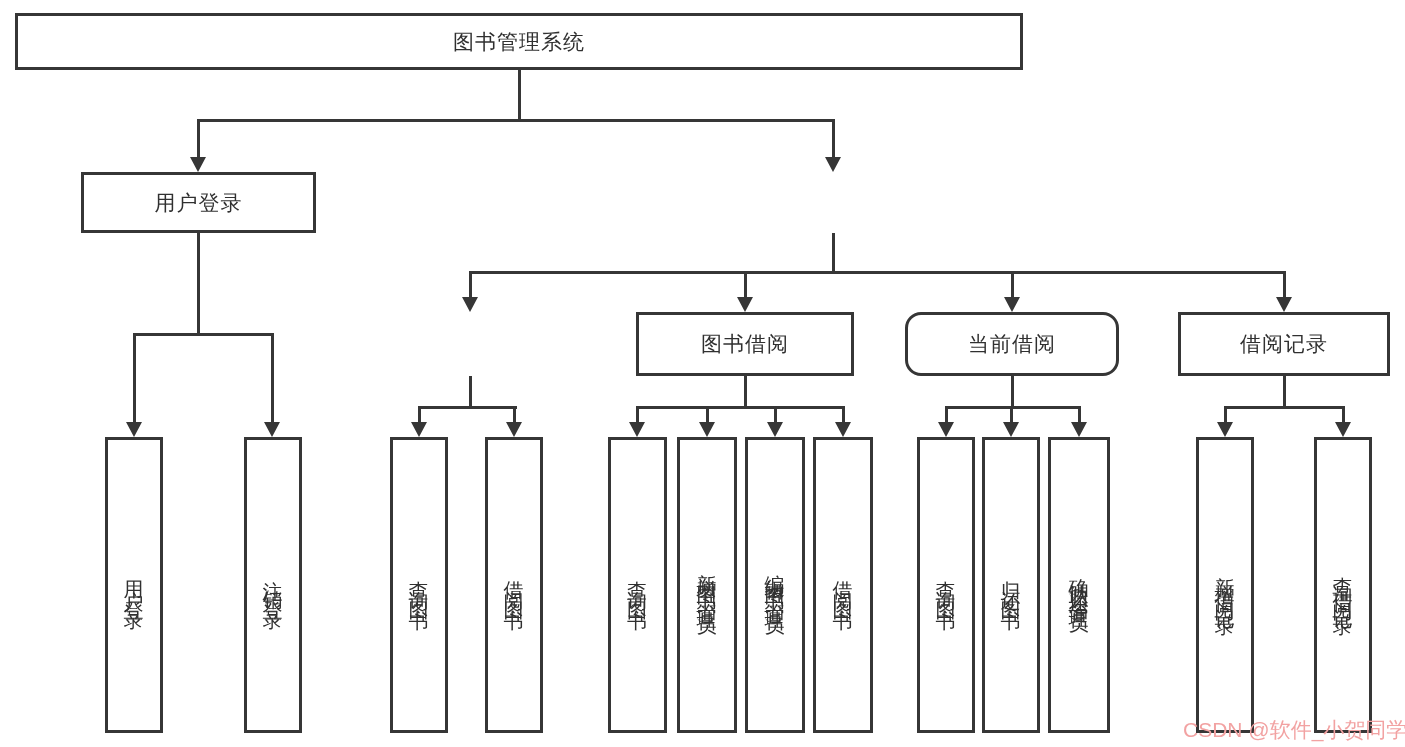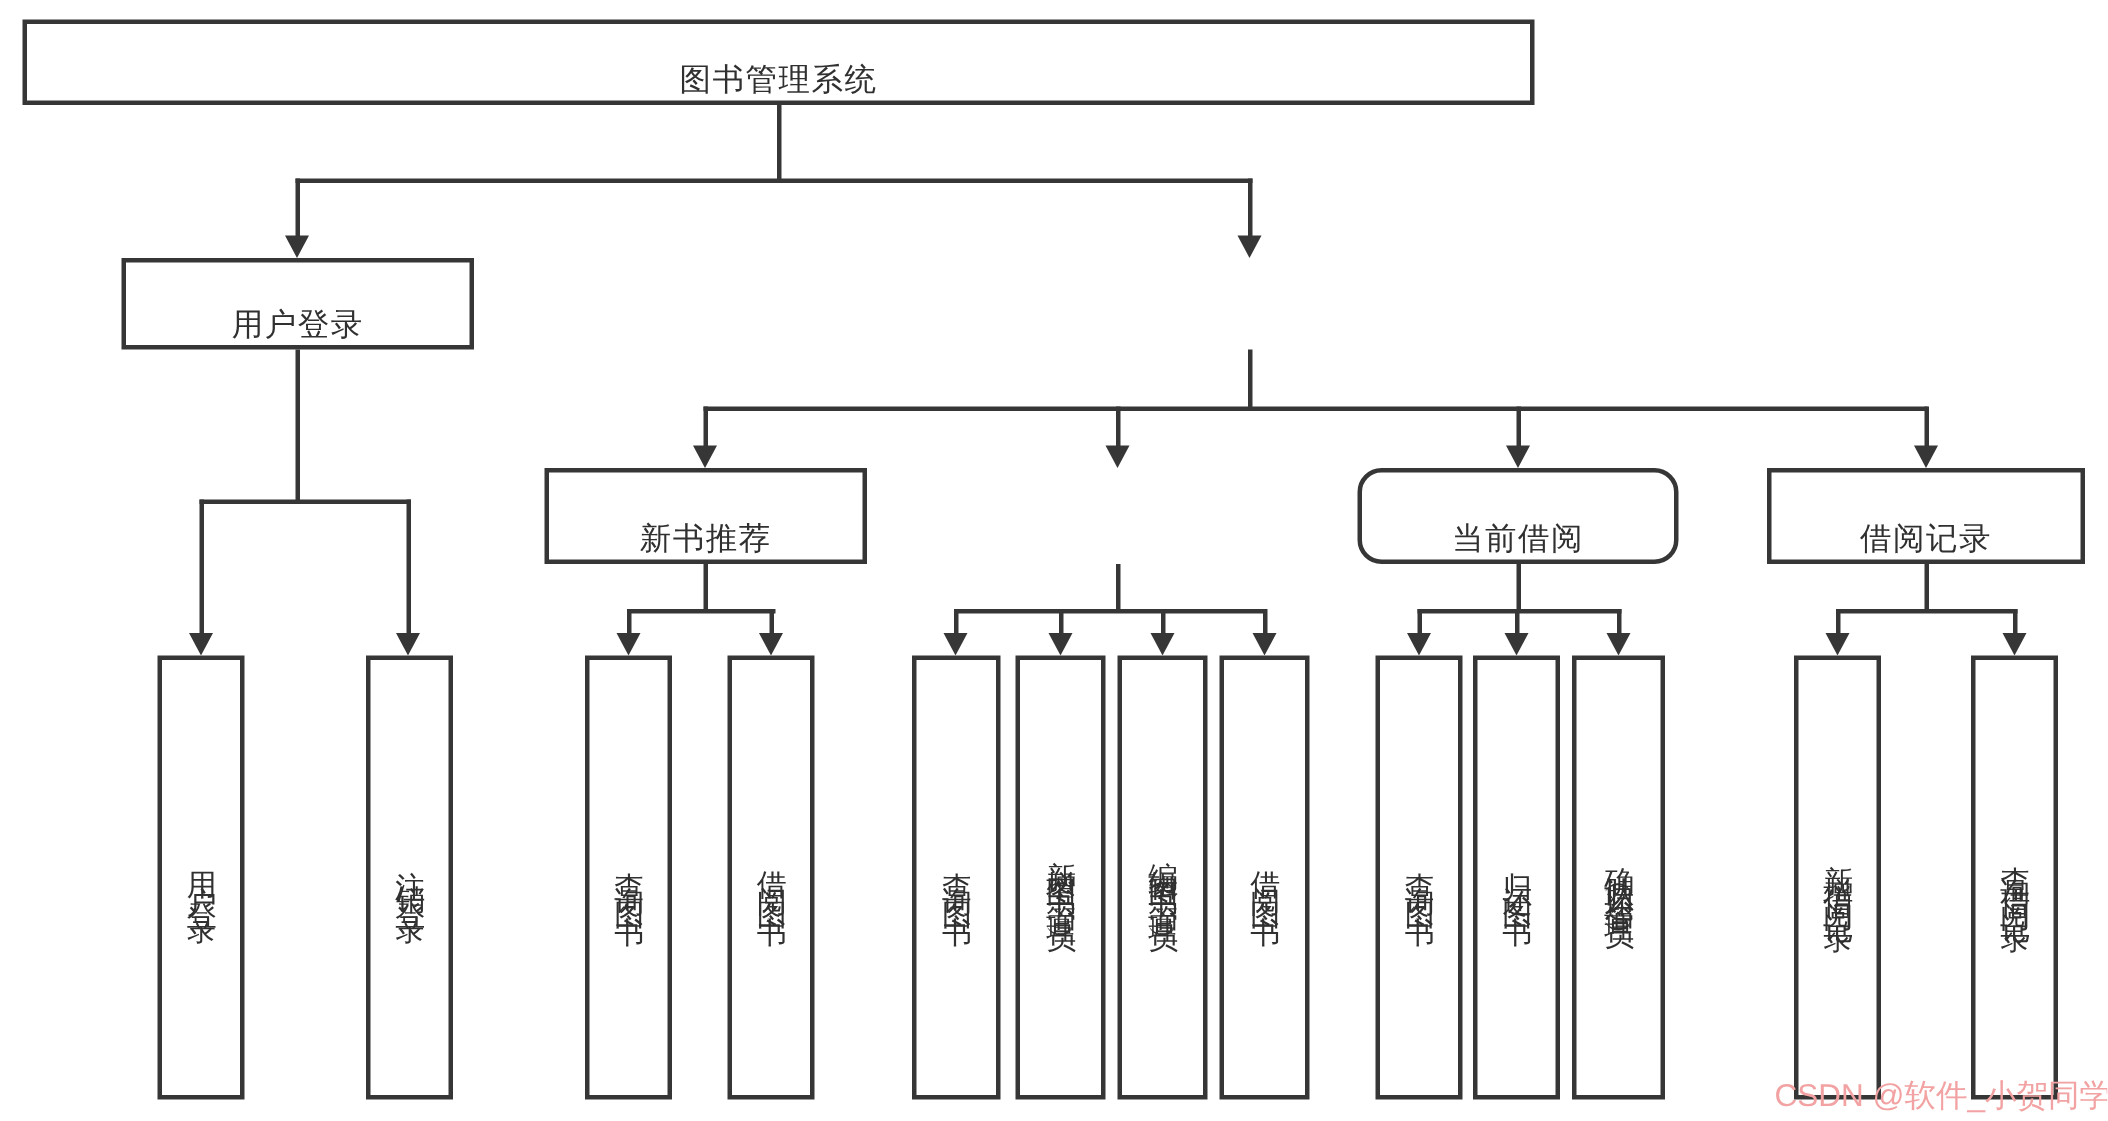--- a/index.html
+++ b/index.html
@@ -14,21 +14,21 @@
   .node {
     position: absolute;
     box-sizing: border-box;
     border: 3px solid #363636;
     background: #ffffff;
     color: #303030;
     display: flex;
     align-items: center;
     justify-content: center;
   }
-  .node.h { font-size: 21px; letter-spacing: 1px; align-items: flex-end; }
+  .node.h { font-size: 21px; letter-spacing: 1px; }
   .node.v {
     font-size: 20px;
     writing-mode: vertical-rl;
     text-orientation: mixed;
     letter-spacing: 10px;
     line-height: 1;
   }
   .node.v span { display: block; }
   .vline { position: absolute; width: 3px; background: #363636; }
   .hline { position: absolute; height: 3px; background: #363636; }
@@ -80,22 +80,22 @@
   <div class="hline" style="left:469px; top:271px; width:816px;"></div>
   <div class="vline" style="left:469px; top:271px; height:28px;"></div>
   <div class="arrow" style="left:462px; top:297px;"></div>
   <div class="vline" style="left:744px; top:271px; height:28px;"></div>
   <div class="arrow" style="left:737px; top:297px;"></div>
   <div class="vline" style="left:1011px; top:271px; height:28px;"></div>
   <div class="arrow" style="left:1004px; top:297px;"></div>
   <div class="vline" style="left:1283px; top:271px; height:28px;"></div>
   <div class="arrow" style="left:1276px; top:297px;"></div>
 
-  <div class="node h" style="left:363px; top:312px; width:215px; height:64px;">
-    <span>新书推荐</span>
+  <div class="node h" style="left:636px; top:312px; width:218px; height:64px;">
+    <span>图书借阅</span>
   </div>
   <div class="node h" style="left:905px; top:312px; width:214px; height:64px;border-radius:16px;">
     <span>当前借阅</span>
   </div>
   <div class="node h" style="left:1178px; top:312px; width:212px; height:64px;">
     <span>借阅记录</span>
   </div>
 
   <div class="vline" style="left:469px; top:376px; height:32px;"></div>
   <div class="hline" style="left:418px; top:406px; width:99px;"></div>

